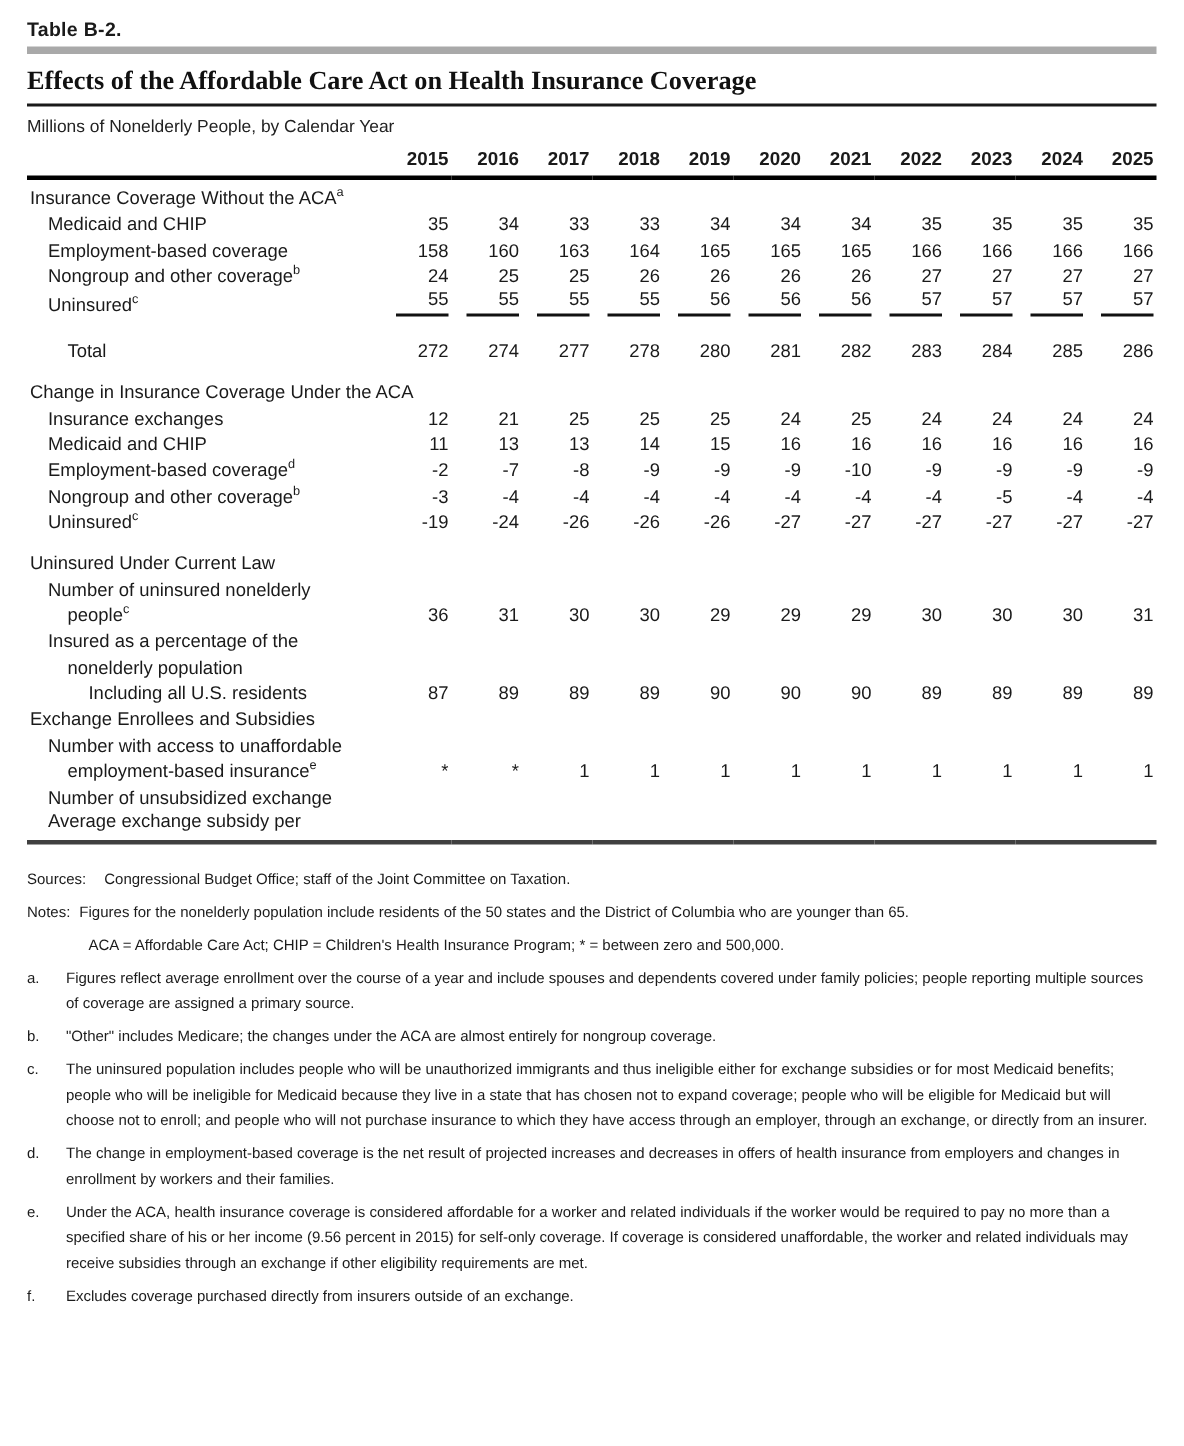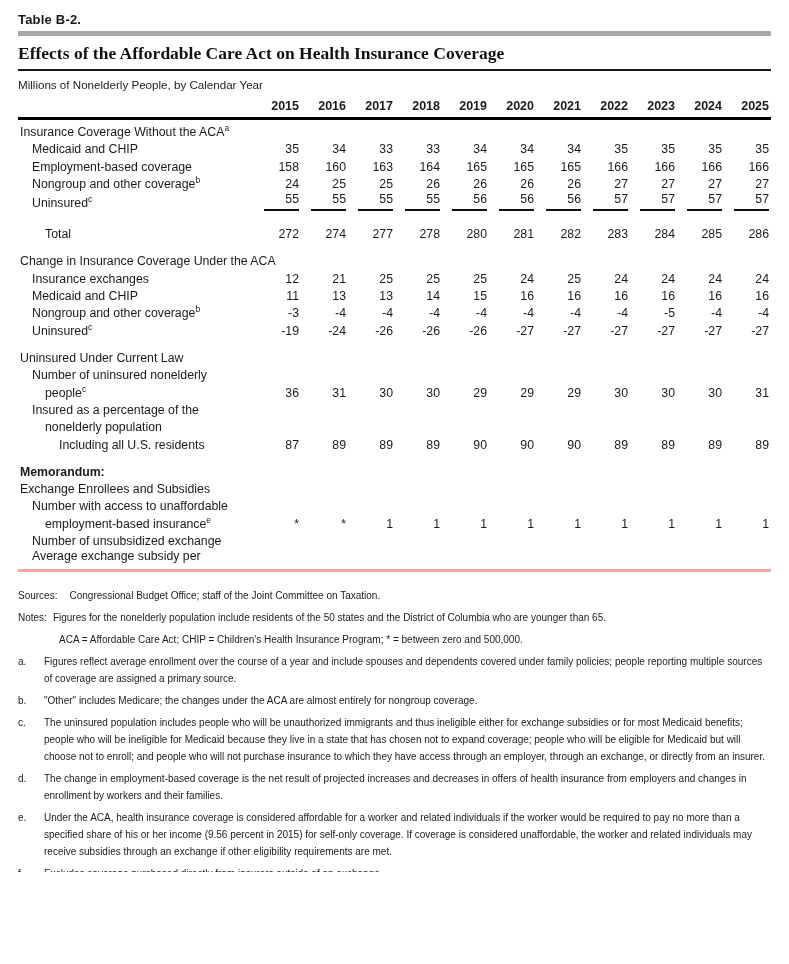--- a/index.html
+++ b/index.html
@@ -18,21 +18,21 @@
   .rule.gray-thick { height:5px; background:#a9a9a9; margin:4px 0 7px 0; }
   .title {
     font-family:"Liberation Serif", serif;
     font-size:17.5px; font-weight:bold;
     color:#111;
     padding-bottom:5px;
   }
   .rule.black-thin { height:1.5px; background:#1a1a1a; margin-bottom:7px; }
   .subtitle { font-size:11.6px; color:#222; margin-bottom:6px; }
 
-  table { border-collapse:collapse; width:753px; table-layout:fixed; border-bottom:3px solid #fca5a5; }
+  table { border-collapse:collapse; width:753px; table-layout:fixed; border-bottom:3px solid #404040; }
   thead tr { border-bottom:3px solid #000; }
   thead th {
     font-size:12.5px; font-weight:bold; text-align:right;
     padding:2px 2px 4px 0; white-space:nowrap;
   }
   tbody td {
     font-size:12.3px; height:17.4px; vertical-align:bottom;
     padding:0; line-height:15px;
     font-variant-numeric: tabular-nums;
   }
@@ -216,20 +216,34 @@
           <td class="num">14</td>
           <td class="num">15</td>
           <td class="num">16</td>
           <td class="num">16</td>
           <td class="num">16</td>
           <td class="num">16</td>
           <td class="num">16</td>
           <td class="num">16</td>
         </tr>
         <tr>
+          <td class="label lbl-1">Employment-based coverage<sup>d</sup></td>
+          <td class="num">-2</td>
+          <td class="num">-7</td>
+          <td class="num">-8</td>
+          <td class="num">-9</td>
+          <td class="num">-9</td>
+          <td class="num">-9</td>
+          <td class="num">-10</td>
+          <td class="num">-9</td>
+          <td class="num">-9</td>
+          <td class="num">-9</td>
+          <td class="num">-9</td>
+        </tr>
+        <tr>
           <td class="label lbl-1">Nongroup and other coverage<sup>b</sup></td>
           <td class="num">-3</td>
           <td class="num">-4</td>
           <td class="num">-4</td>
           <td class="num">-4</td>
           <td class="num">-4</td>
           <td class="num">-4</td>
           <td class="num">-4</td>
           <td class="num">-4</td>
           <td class="num">-5</td>
@@ -327,34 +341,20 @@
           <td class="num">89</td>
           <td class="num">89</td>
           <td class="num">90</td>
           <td class="num">90</td>
           <td class="num">90</td>
           <td class="num">89</td>
           <td class="num">89</td>
           <td class="num">89</td>
           <td class="num">89</td>
         </tr>
-        <tr class="gap">
-          <td class="label lbl-0 bold">Memorandum:</td>
-          <td class="num"></td>
-          <td class="num"></td>
-          <td class="num"></td>
-          <td class="num"></td>
-          <td class="num"></td>
-          <td class="num"></td>
-          <td class="num"></td>
-          <td class="num"></td>
-          <td class="num"></td>
-          <td class="num"></td>
-          <td class="num"></td>
-        </tr>
         <tr>
           <td class="label lbl-0">Exchange Enrollees and Subsidies</td>
           <td class="num"></td>
           <td class="num"></td>
           <td class="num"></td>
           <td class="num"></td>
           <td class="num"></td>
           <td class="num"></td>
           <td class="num"></td>
           <td class="num"></td>

